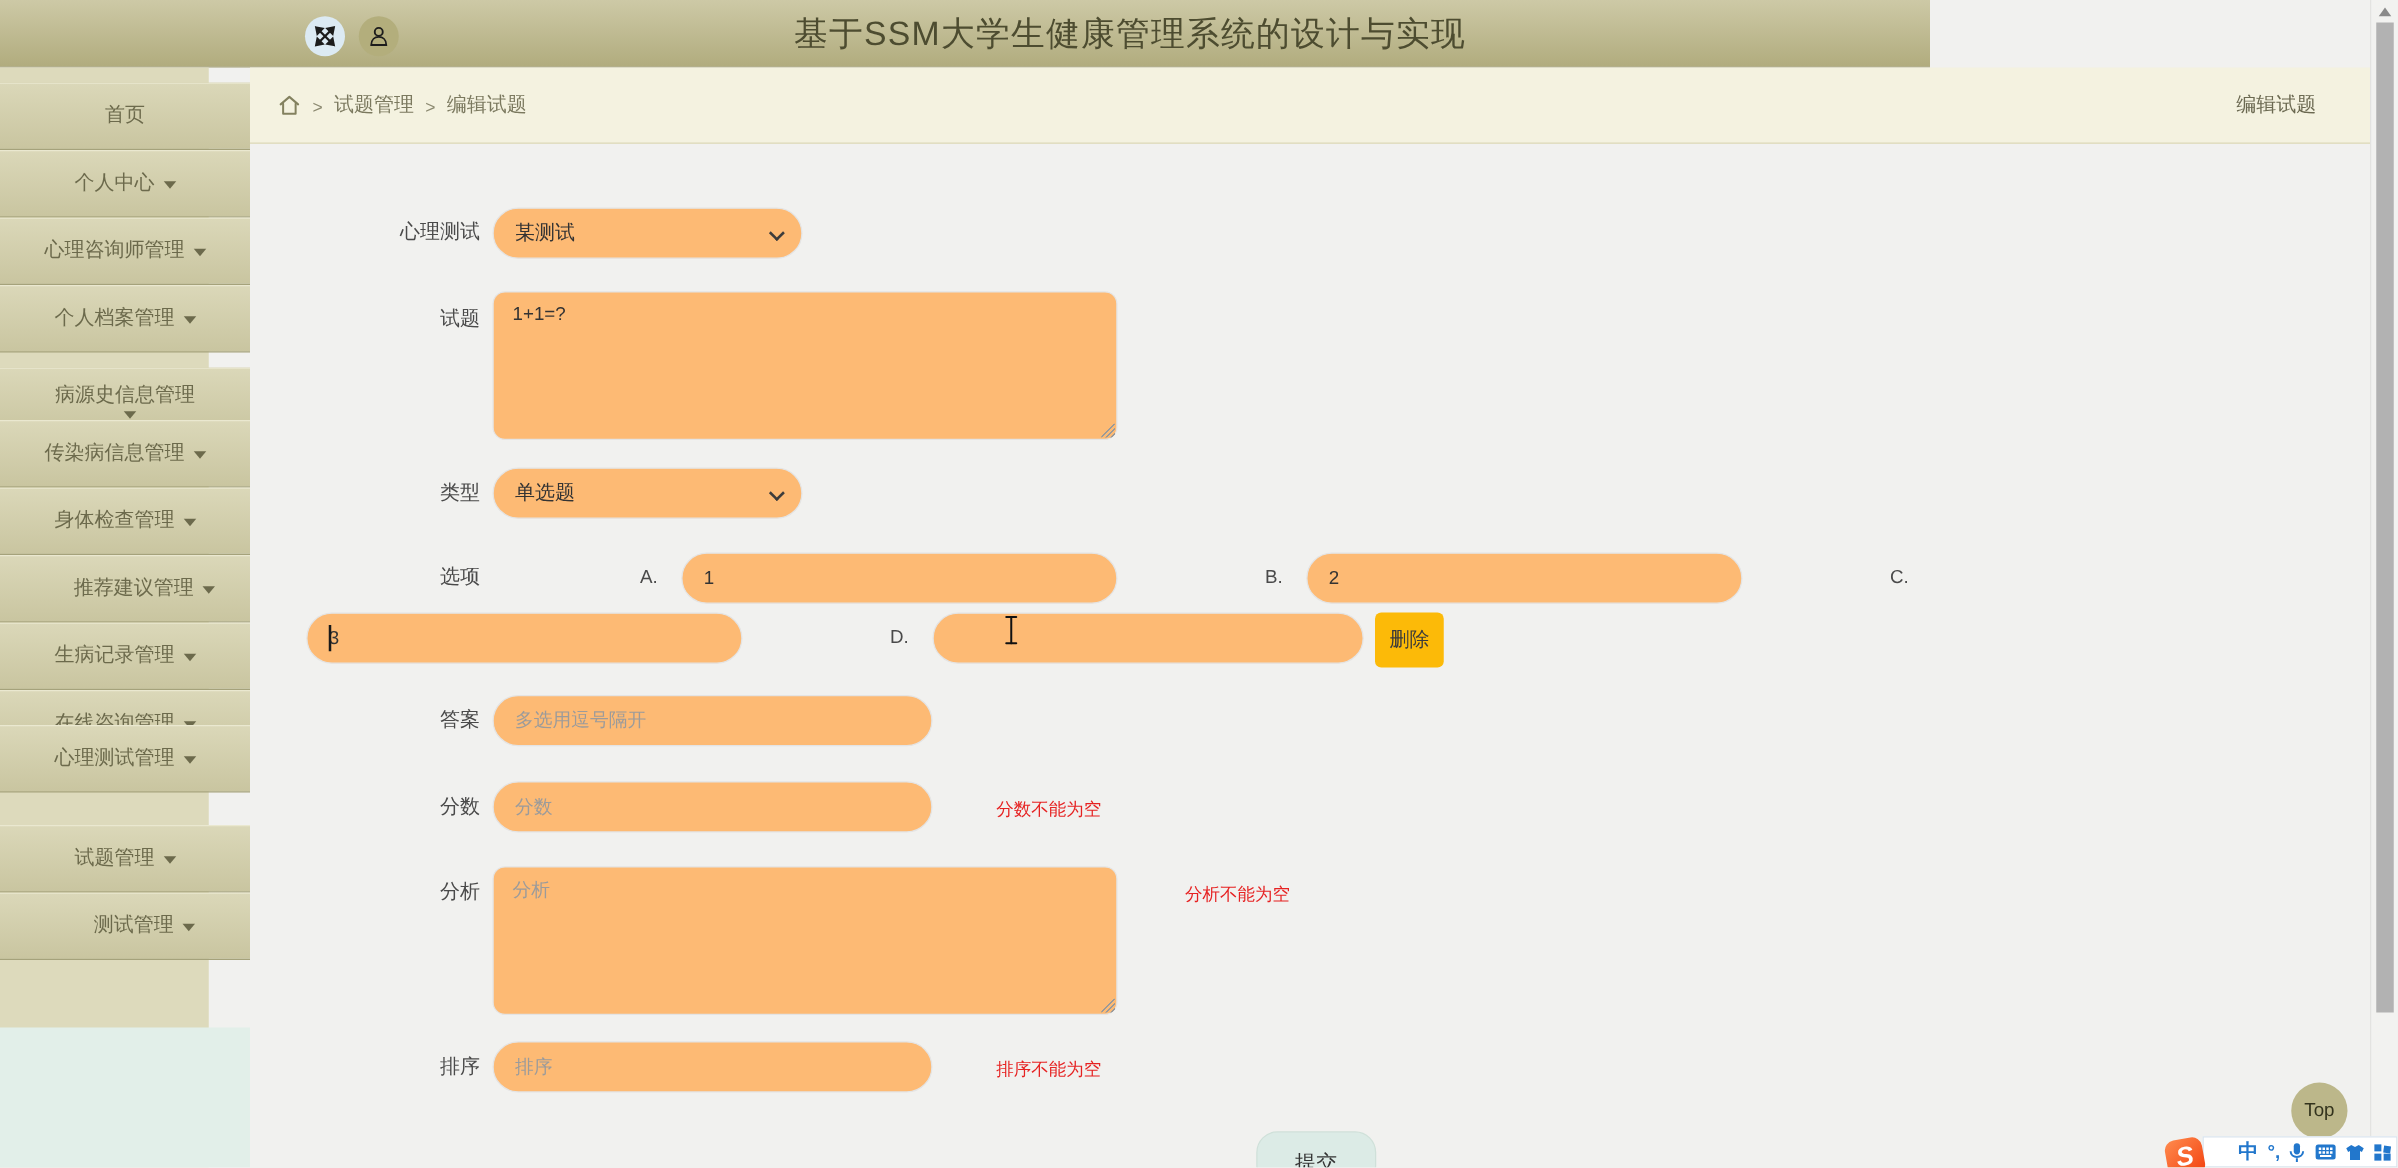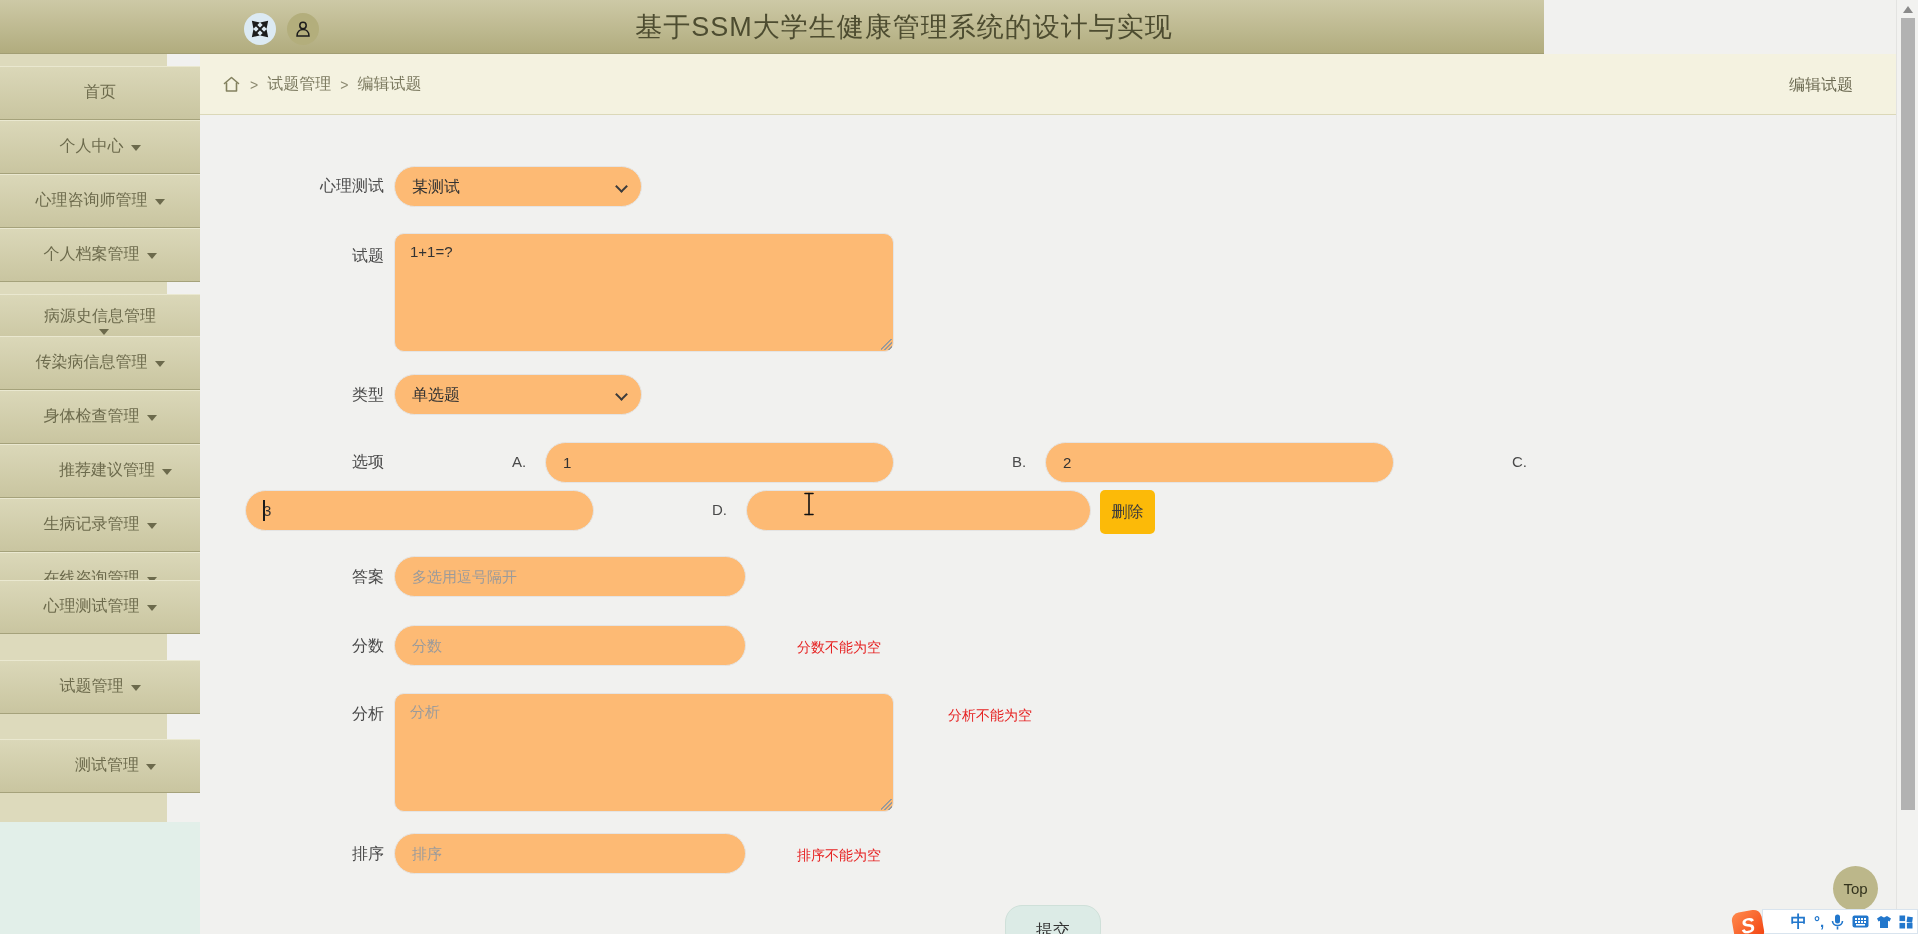--- a/index.html
+++ b/index.html
@@ -158,21 +158,21 @@
         <span class="side-caret"></span>
     </div>
     <div class="side-item" style="top:526px;">
       <span>心理测试管理</span>
         <span class="side-caret"></span>
     </div>
     <div class="side-item" style="top:606px;">
       <span>试题管理</span>
         <span class="side-caret"></span>
     </div>
-    <div class="side-item" style="top:685px;padding-left:31px;">
+    <div class="side-item" style="top:660px;padding-left:31px;">
       <span>测试管理</span>
         <span class="side-caret"></span>
     </div>
     <div class="sidebar-pale"></div>
 
   </div>
 
   <div class="crumbbar">
     <div class="crumb-left">
       <span style="display:flex;cursor:pointer;">

